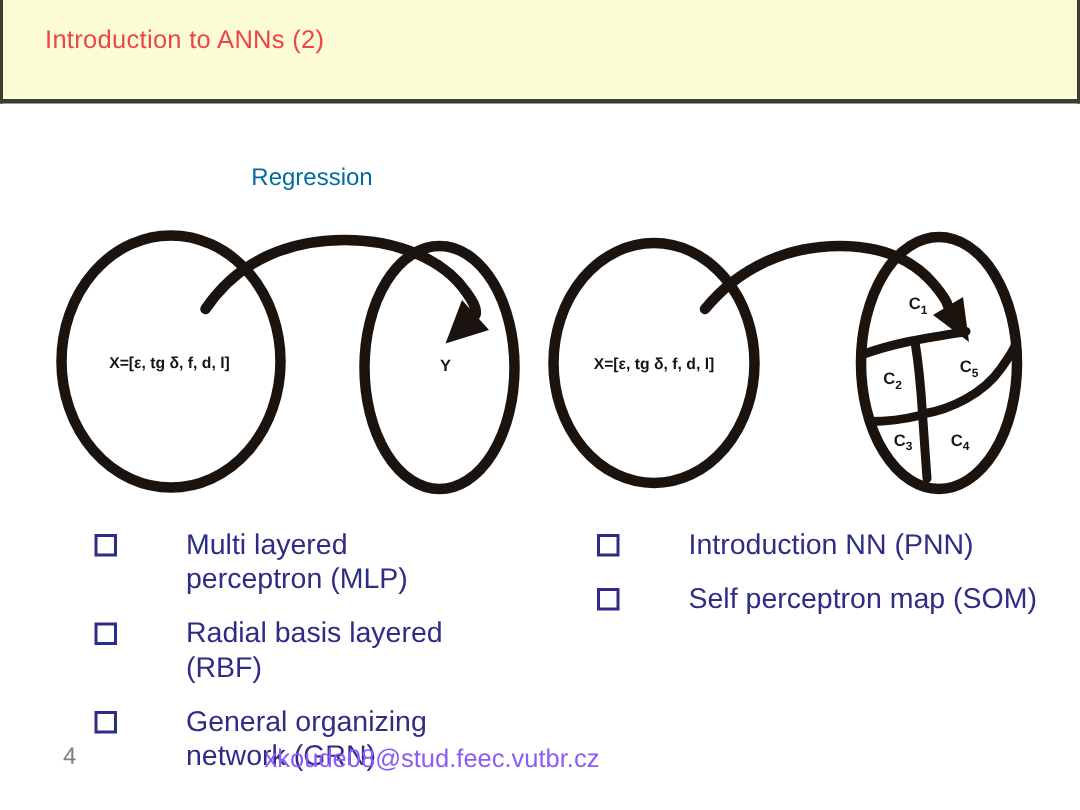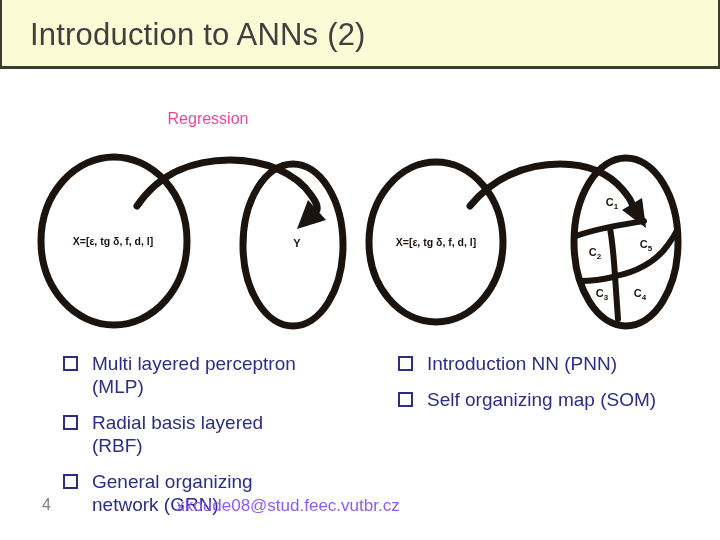--- a/index.html
+++ b/index.html
@@ -7,43 +7,43 @@
     position:relative;width:720px;height:540px;background:#ffffff;
     font-family:"Liberation Sans", sans-serif;overflow:hidden;
   }
   
   .title-bar{
     position:absolute;left:0;top:0;width:716px;height:66px;
     background:#fbfbd5;
     border-left:2px solid #3c3c30;border-right:2px solid #3c3c30;border-bottom:3px solid #3c3c30;
   }
   .title-text{
-    position:absolute;left:28px;top:17px;font-size:31px;color:#404040;letter-spacing:0.2px;
+    position:absolute;left:28px;top:17px;font-size:17px;color:#ef4444;letter-spacing:0.2px;
   }
   
   .col-header{
     position:absolute;top:110px;transform:translateX(-50%);
-    font-size:16px;color:#ec4899;
+    font-size:16px;color:#0369a1;
   }
   .col-header.left{left:208px;}
   .col-header.right{left:539px;}
   
   .diagram-svg{position:absolute;left:20px;top:140px;}
   .ink{stroke:#1b130e;fill:none;}
   .lbl{font-family:"Liberation Sans",sans-serif;font-weight:700;fill:#1b130e;}
   
   .bullet-list{position:absolute;top:352px;}
   .bullet-list.left{left:63px;width:250px;}
   .bullet-list.right{left:398px;width:300px;}
   .bullet-item{display:flex;align-items:flex-start;margin-bottom:13px;}
   .bullet-square{
     flex:0 0 auto;width:11px;height:11px;border:2.5px solid #2d2d87;
     margin:4px 14px 0 0;background:transparent;
   }
-  .bullet-text{font-size:19px;line-height:23px;color:#2d2d87;}
+  .bullet-text{font-size:19px;line-height:23px;color:#2d2d87;margin-left:32px;}
   
   .page-number{position:absolute;left:42px;top:496px;font-size:16px;color:#7f7f7f;}
   .footer-email{position:absolute;left:288px;top:496px;transform:translateX(-50%);font-size:17px;color:#8b5cf6;}
   
   .logo{position:absolute;left:488px;top:450px;width:210px;height:72px;}
   .logo-arcs{position:absolute;left:0;top:0;}
   .logo-name{
     position:absolute;left:56px;top:17px;font-size:27px;font-weight:800;color:#1c1c30;
     transform:scaleX(.92);transform-origin:left;letter-spacing:0px;line-height:1;
   }
@@ -106,21 +106,21 @@
     </div>
   </div>
 
   <div class="bullet-list right">
     <div class="bullet-item">
       <span class="bullet-square"></span>
       <span class="bullet-text">Introduction NN (PNN)</span>
     </div>
     <div class="bullet-item">
       <span class="bullet-square"></span>
-      <span class="bullet-text">Self organizing map (SOM)</span>
+      <span class="bullet-text">Self perceptron map (SOM)</span>
     </div>
   </div>
 
   <div class="page-number">4</div>
   <div class="footer-email">xkoude08@stud.feec.vutbr.cz</div>
 
 
 </div>
 
 </body></html>

